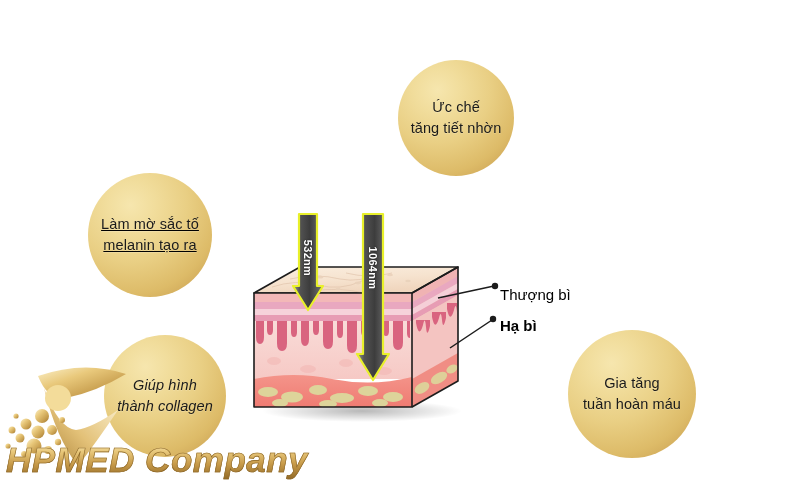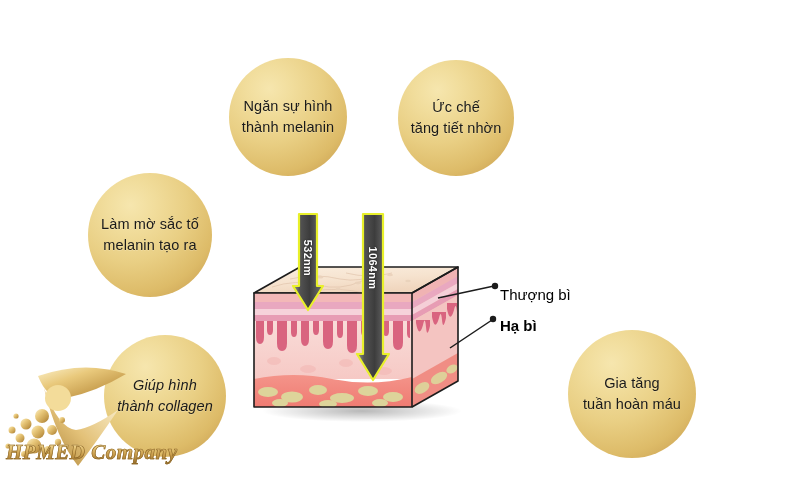--- a/index.html
+++ b/index.html
@@ -81,22 +81,22 @@
   .leader { position: absolute; }
   .leader svg { display: block; overflow: visible; }
 
   
   #logo { position: absolute; left: 0px; top: 358px; width: 270px; height: 140px; }
   #logo svg { display: block; overflow: visible; }
   #logo-word {
     position: absolute;
     left: 6px;
     top: 440px;
-    font-family: Liberation Serif, serif;
-    font-size: 21px;
+    font-family: Liberation Sans, sans-serif;
+    font-size: 35px;
     font-weight: 700;
     font-style: italic;
     letter-spacing: .5px;
     background: linear-gradient(180deg,#fdf3cf 0%,#e9c97c 28%,#c79a49 60%,#8f6724 100%);
     -webkit-background-clip: text;
     background-clip: text;
     color: transparent;
     -webkit-text-stroke: .6px #8a6526;
     white-space: nowrap;
   }
@@ -271,31 +271,27 @@
   <div class="leader" style="left:448px; top:310px;">
     <svg width="54" height="42" viewBox="0 0 54 42">
       <path d="M2,38 L44,10" stroke="#1c1c1c" stroke-width="1.5" fill="none"></path>
       <circle cx="45" cy="9" r="3.2" fill="#1c1c1c"></circle>
     </svg>
   </div>
 
   <div class="callout" style="left:500px; top:286px;">Thượng bì</div>
   <div class="callout" style="left:500px; top:317px;font-weight:bold;">Hạ bì</div>
 
-  <div class="bubble" id="b0" style="left:229px; top:58px; width:118px; height:118px;">
-    <span class="btext">Ngăn sự hình
-thành melanin</span>
-  </div>
 
   <div class="bubble" id="b1" style="left:398px; top:60px; width:116px; height:116px;align-items:center;">
     <span class="btext">Ức chế
 tăng tiết nhờn</span>
   </div>
 
-  <div class="bubble" id="b2" style="left:88px; top:173px; width:124px; height:124px;">
+  <div class="bubble" id="b2" style="left:88px; top:173px; width:124px; height:124px;text-decoration:underline;">
     <span class="btext">Làm mờ sắc tố
 melanin tạo ra</span>
   </div>
 
 
   <div class="bubble" id="b4" style="left:104px; top:335px; width:122px; height:122px;font-style:italic;">
     <span class="btext">Giúp hình
 thành collagen</span>
   </div>
 

